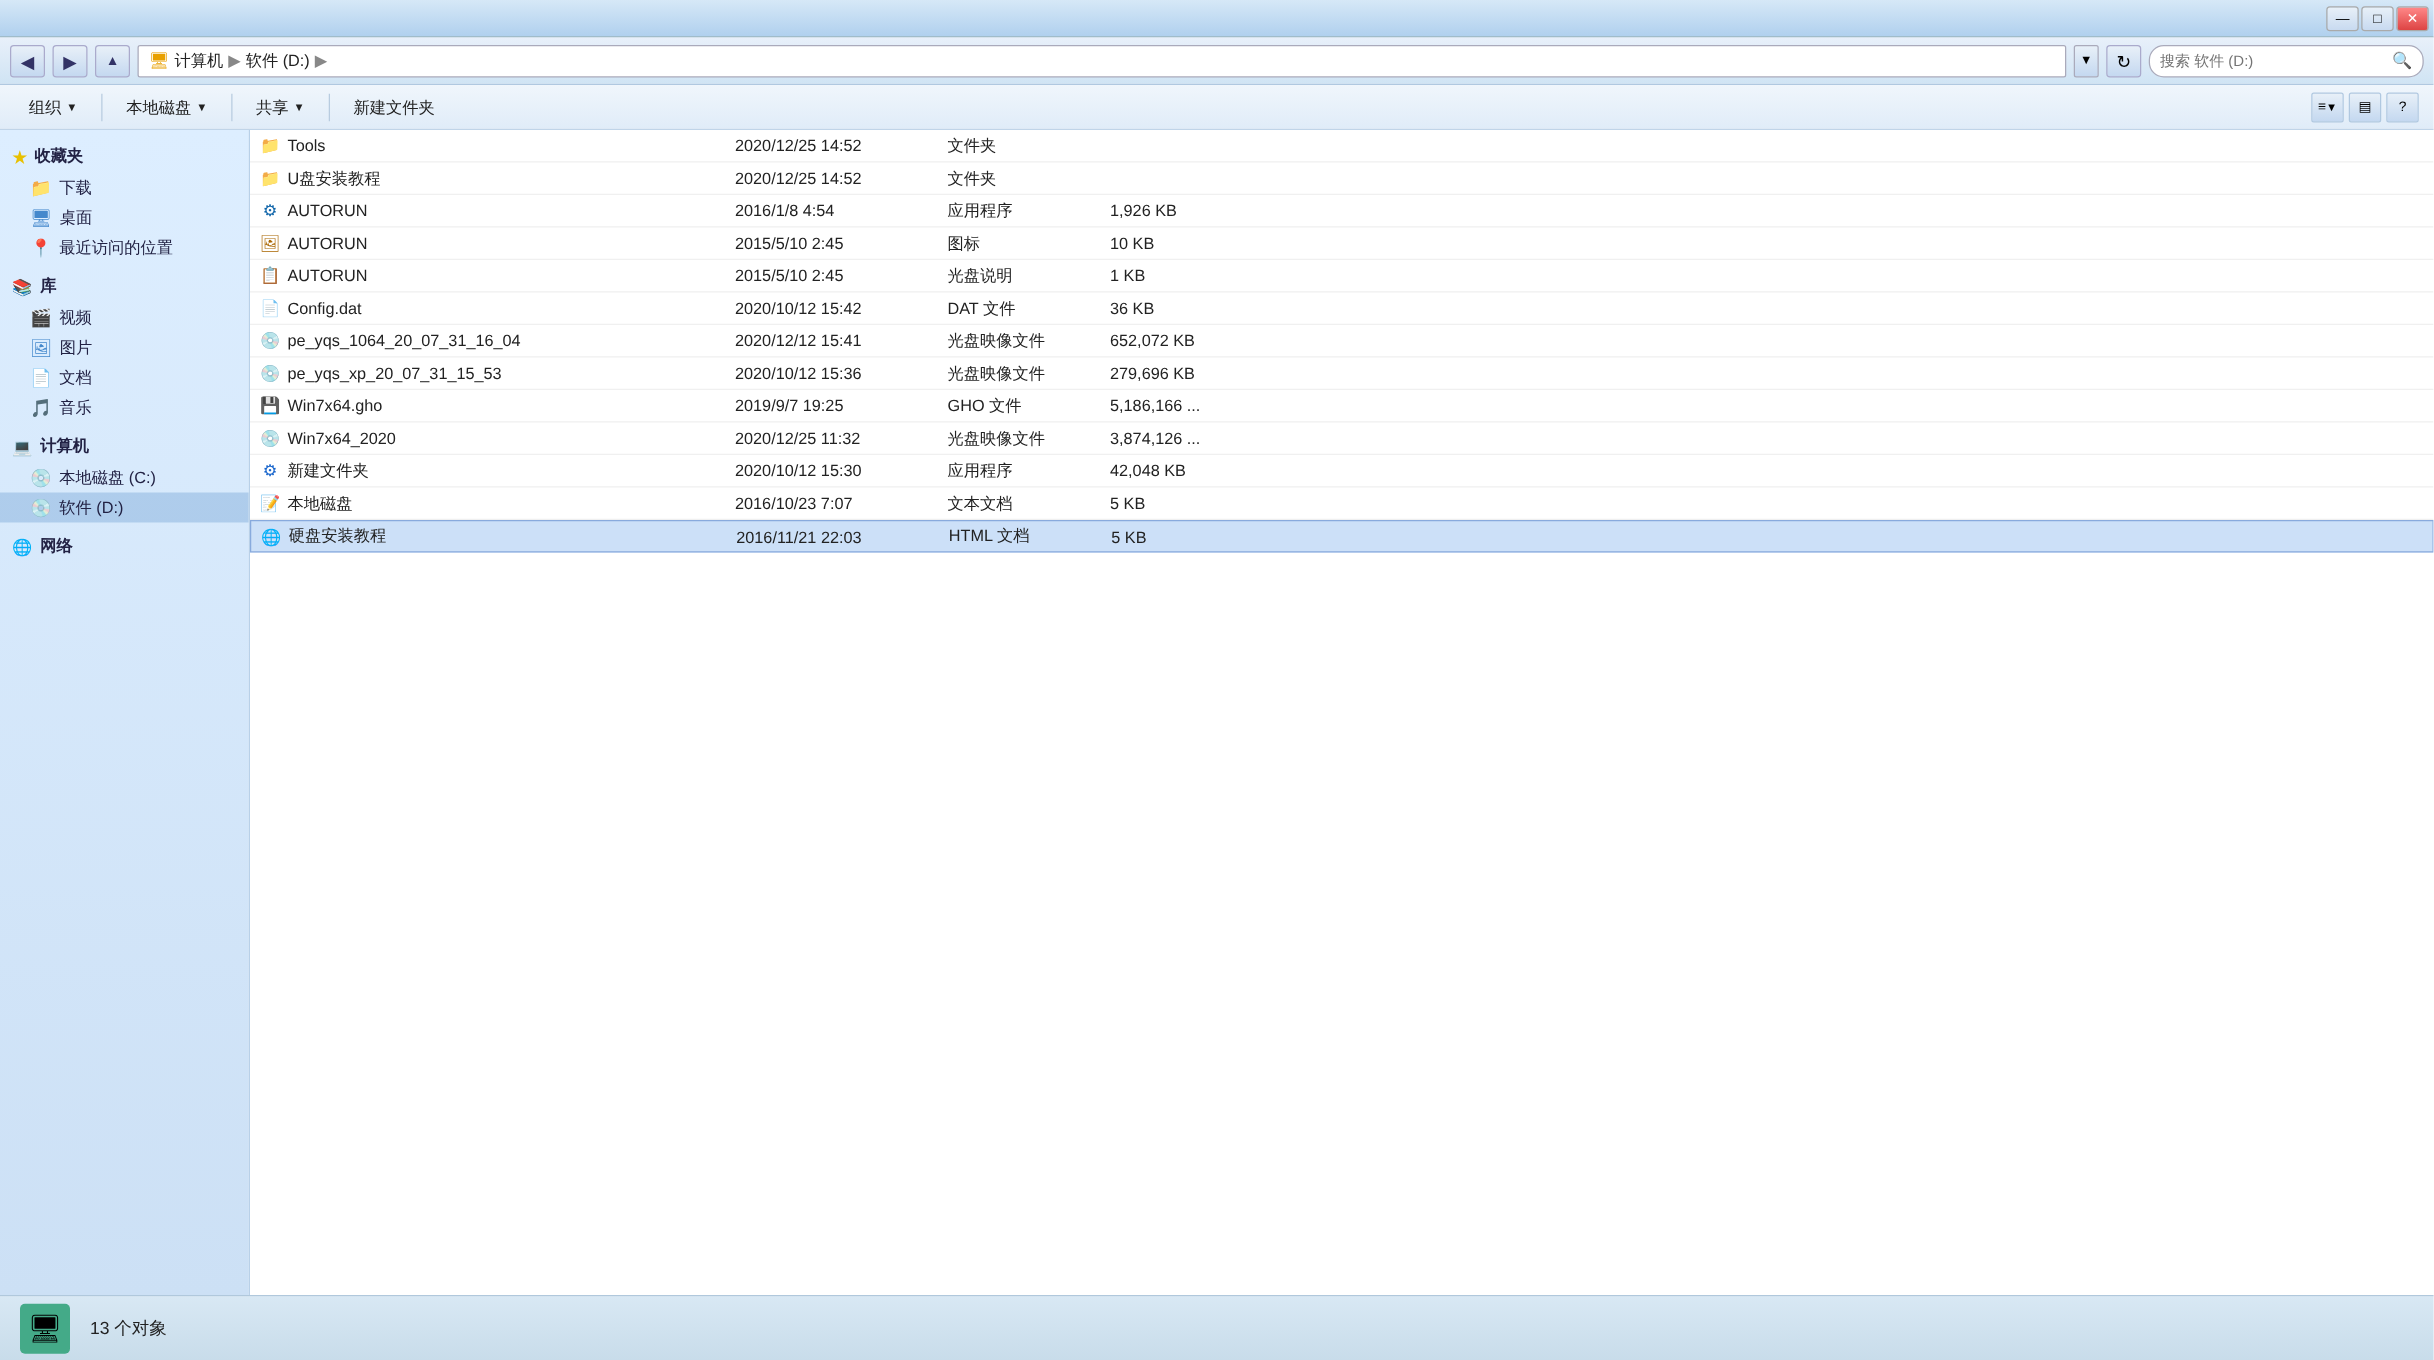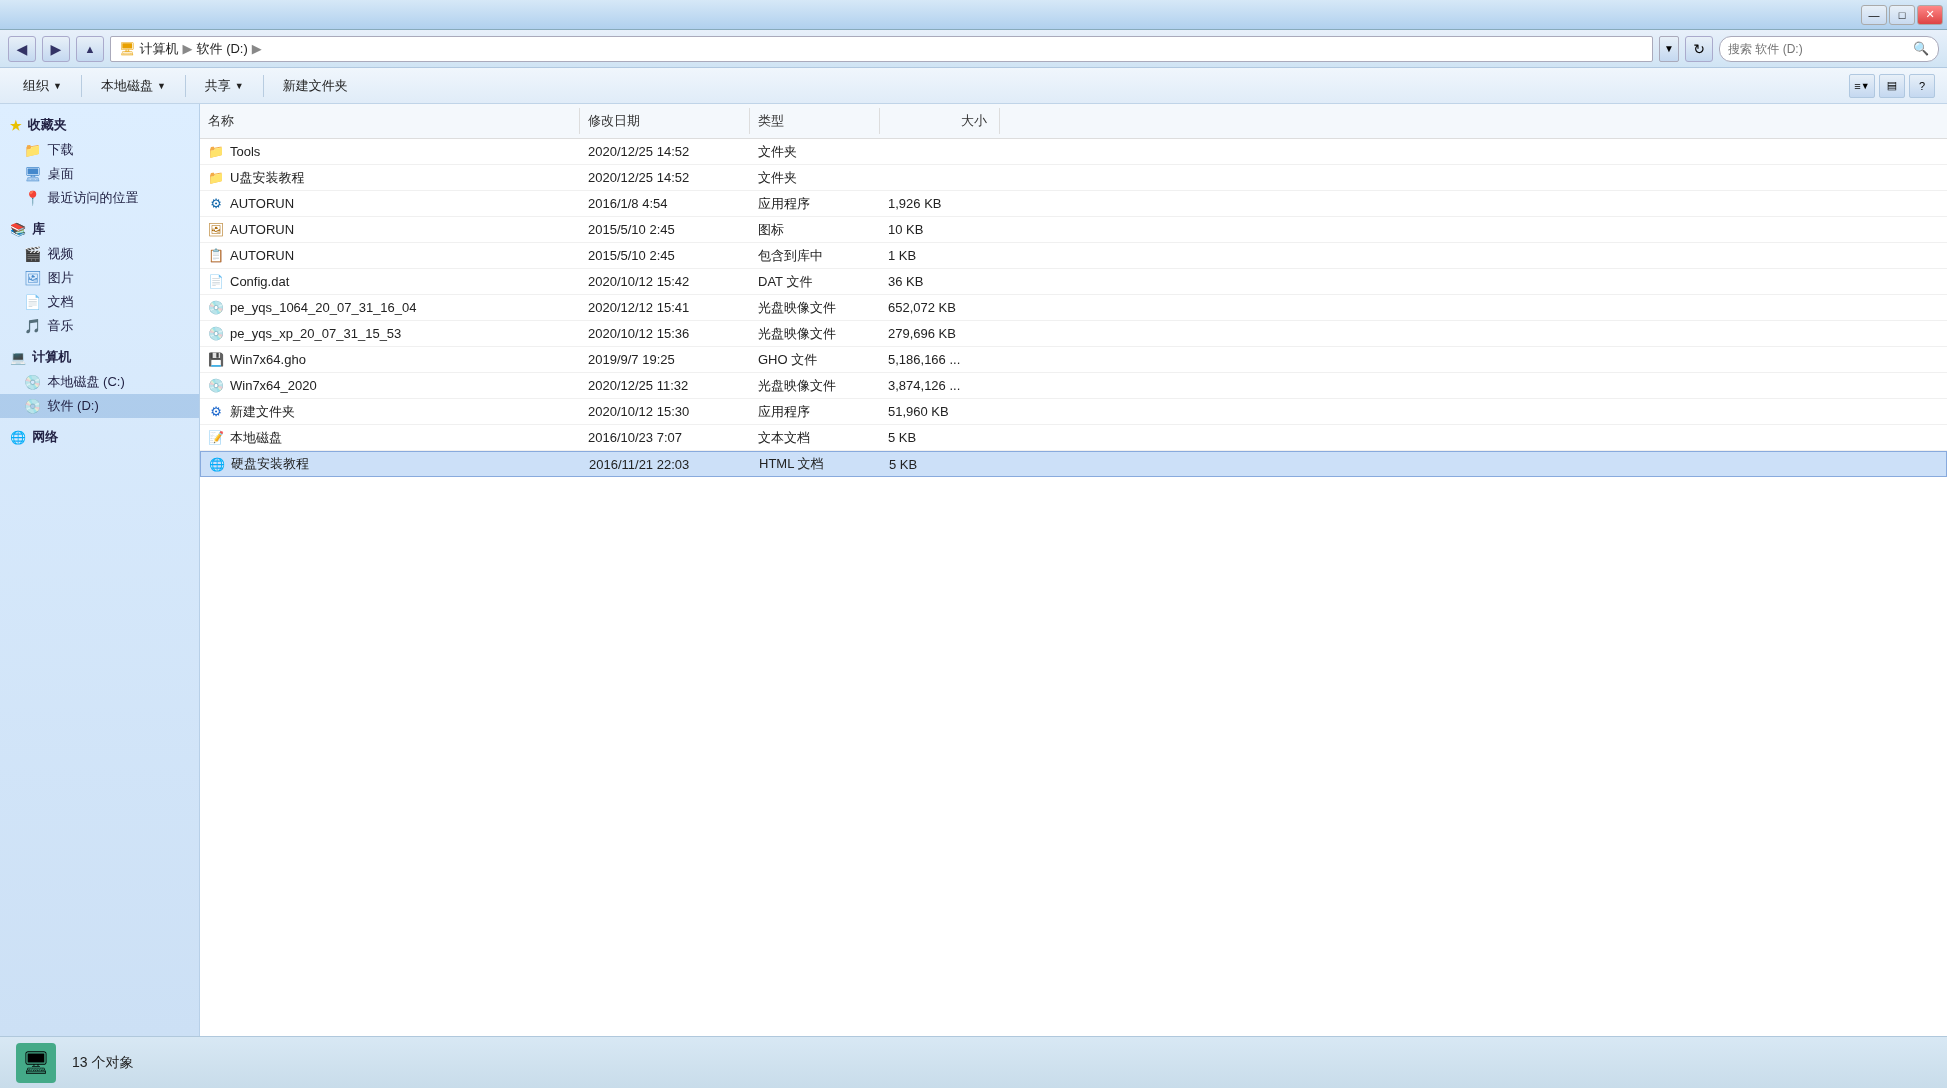--- a/index.html
+++ b/index.html
@@ -432,26 +432,20 @@
     <div class="sidebar-section">
       <div class="sidebar-section-header">
         <span style="color:#888;">🌐</span>
         <span>网络</span>
       </div>
     </div>
   </div>
 
   <div class="file-list-area">
 
-    <div class="file-list-header">
-      <div class="col-header col-name">名称</div>
-      <div class="col-header col-date">修改日期</div>
-      <div class="col-header col-type">类型</div>
-      <div class="col-header col-size">大小</div>
-    </div>
 
     <div class="file-list">
 
       <div class="file-row">
         <div class="file-cell file-cell-name">
           <span class="fi fi-folder">📁</span>
           <span>Tools</span>
         </div>
         <div class="file-cell file-cell-date">2020/12/25 14:52</div>
         <div class="file-cell file-cell-type">文件夹</div>
@@ -487,21 +481,21 @@
         <div class="file-cell file-cell-type">图标</div>
         <div class="file-cell file-cell-size">10 KB</div>
       </div>
 
       <div class="file-row">
         <div class="file-cell file-cell-name">
           <span class="fi fi-inf" style="color:#888;">📋</span>
           <span>AUTORUN</span>
         </div>
         <div class="file-cell file-cell-date">2015/5/10 2:45</div>
-        <div class="file-cell file-cell-type">包含到库中</div>
+        <div class="file-cell file-cell-type">光盘说明</div>
         <div class="file-cell file-cell-size">1 KB</div>
       </div>
 
       <div class="file-row">
         <div class="file-cell file-cell-name">
           <span class="fi fi-dat" style="color:#999;">📄</span>
           <span>Config.dat</span>
         </div>
         <div class="file-cell file-cell-date">2020/10/12 15:42</div>
         <div class="file-cell file-cell-type">DAT 文件</div>
@@ -548,21 +542,21 @@
         <div class="file-cell file-cell-size">3,874,126 ...</div>
       </div>
 
       <div class="file-row">
         <div class="file-cell file-cell-name">
           <span class="fi fi-app" style="color:#1a66cc;">⚙</span>
           <span>新建文件夹</span>
         </div>
         <div class="file-cell file-cell-date">2020/10/12 15:30</div>
         <div class="file-cell file-cell-type">应用程序</div>
-        <div class="file-cell file-cell-size">51,960 KB</div>
+        <div class="file-cell file-cell-size">42,048 KB</div>
       </div>
 
       <div class="file-row">
         <div class="file-cell file-cell-name">
           <span class="fi fi-txt" style="color:#555;">📝</span>
           <span>本地磁盘</span>
         </div>
         <div class="file-cell file-cell-date">2016/10/23 7:07</div>
         <div class="file-cell file-cell-type">文本文档</div>
         <div class="file-cell file-cell-size">5 KB</div>

